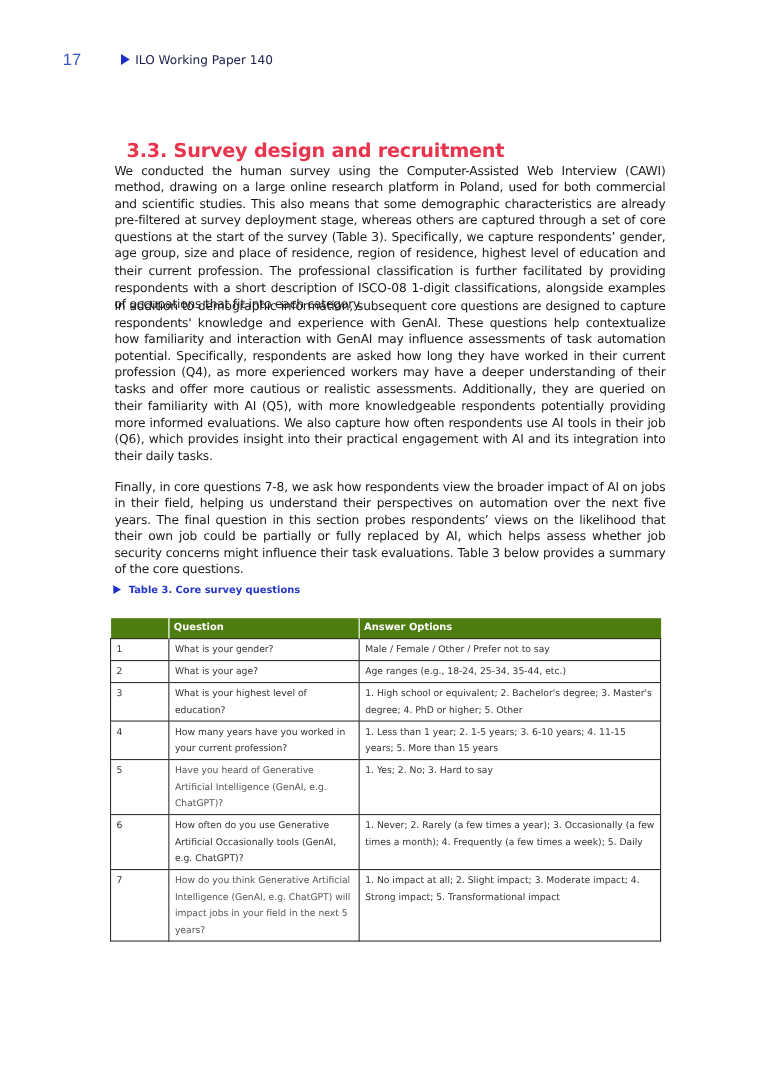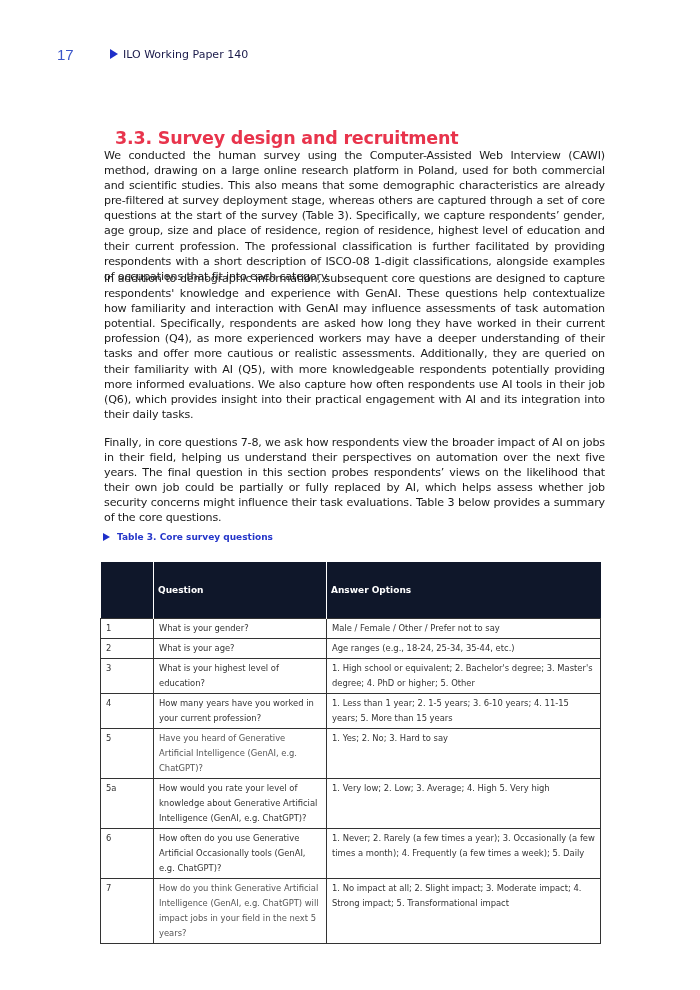--- a/index.html
+++ b/index.html
@@ -20,22 +20,22 @@
                text-align: justify; margin: 4px; color: #1a1a1a; letter-spacing: -0.15px; }
   #p1 { top: 144px; }
   #p2 { top: 267px; }
   #p3 { top: 431px; }
   .table-caption { position: absolute; left: 103px; top: 532px; font-size: 9px; font-weight: bold;
                    color: #2536c9; }
   .table-caption .tri { border-top-width: 4px; border-bottom-width: 4px; border-left-width: 7px;
                         border-left-color: #1e2fc9; margin-right: 7px; }
   table.core { position: absolute; left: 100px; top: 562px; width: 500px; border-collapse: collapse;
                font-size: 8.4px; line-height: 15px; table-layout: fixed; }
-  table.core th { background: #0f172a; color: #ffffff; text-align: left; font-weight: bold;
-                  font-size: 9px; height: 36px; padding: 10px 4px; border-left: 1px solid #ffffff; }
+  table.core th { background: #4d7c0f; color: #ffffff; text-align: left; font-weight: bold;
+                  font-size: 9px; height: 18px; padding: 0 4px; border-left: 1px solid #ffffff; }
   table.core th:first-child { border-left: none; }
   table.core td { border: 1px solid #333333; vertical-align: top; padding: 2px 4px 2px 5px; color: #333; }
   table.core td.q-muted { color: #555; }
   col.c1 { width: 53px; } col.c2 { width: 173px; } col.c3 { width: 274px; }
 </style>
 </head>
 <body>
 
 <div class="page-header">
   <span class="page-num">17</span>
@@ -83,25 +83,20 @@
       <td>4</td>
       <td>How many years have you worked in your current profession?</td>
       <td>1. Less than 1 year; 2. 1-5 years; 3. 6-10 years; 4. 11-15 years; 5. More than 15 years</td>
     </tr>
     <tr>
       <td>5</td>
       <td class="q-muted">Have you heard of Generative Artificial Intelligence (GenAI, e.g. ChatGPT)?</td>
       <td>1. Yes; 2. No; 3. Hard to say</td>
     </tr>
     <tr>
-      <td>5a</td>
-      <td>How would you rate your level of knowledge about Generative Artificial Intelligence (GenAI, e.g. ChatGPT)?</td>
-      <td>1. Very low; 2. Low; 3. Average; 4. High 5. Very high</td>
-    </tr>
-    <tr>
       <td>6</td>
       <td>How often do you use Generative Artificial Occasionally tools (GenAI, e.g. ChatGPT)?</td>
       <td>1. Never; 2. Rarely (a few times a year); 3. Occasionally (a few times a month); 4. Frequently (a few times a week); 5. Daily</td>
     </tr>
     <tr>
       <td>7</td>
       <td class="q-muted">How do you think Generative Artificial Intelligence (GenAI, e.g. ChatGPT) will impact jobs in your field in the next 5 years?</td>
       <td>1. No impact at all; 2. Slight impact; 3. Moderate impact; 4. Strong impact; 5. Transformational impact</td>
     </tr>
   </tbody>

